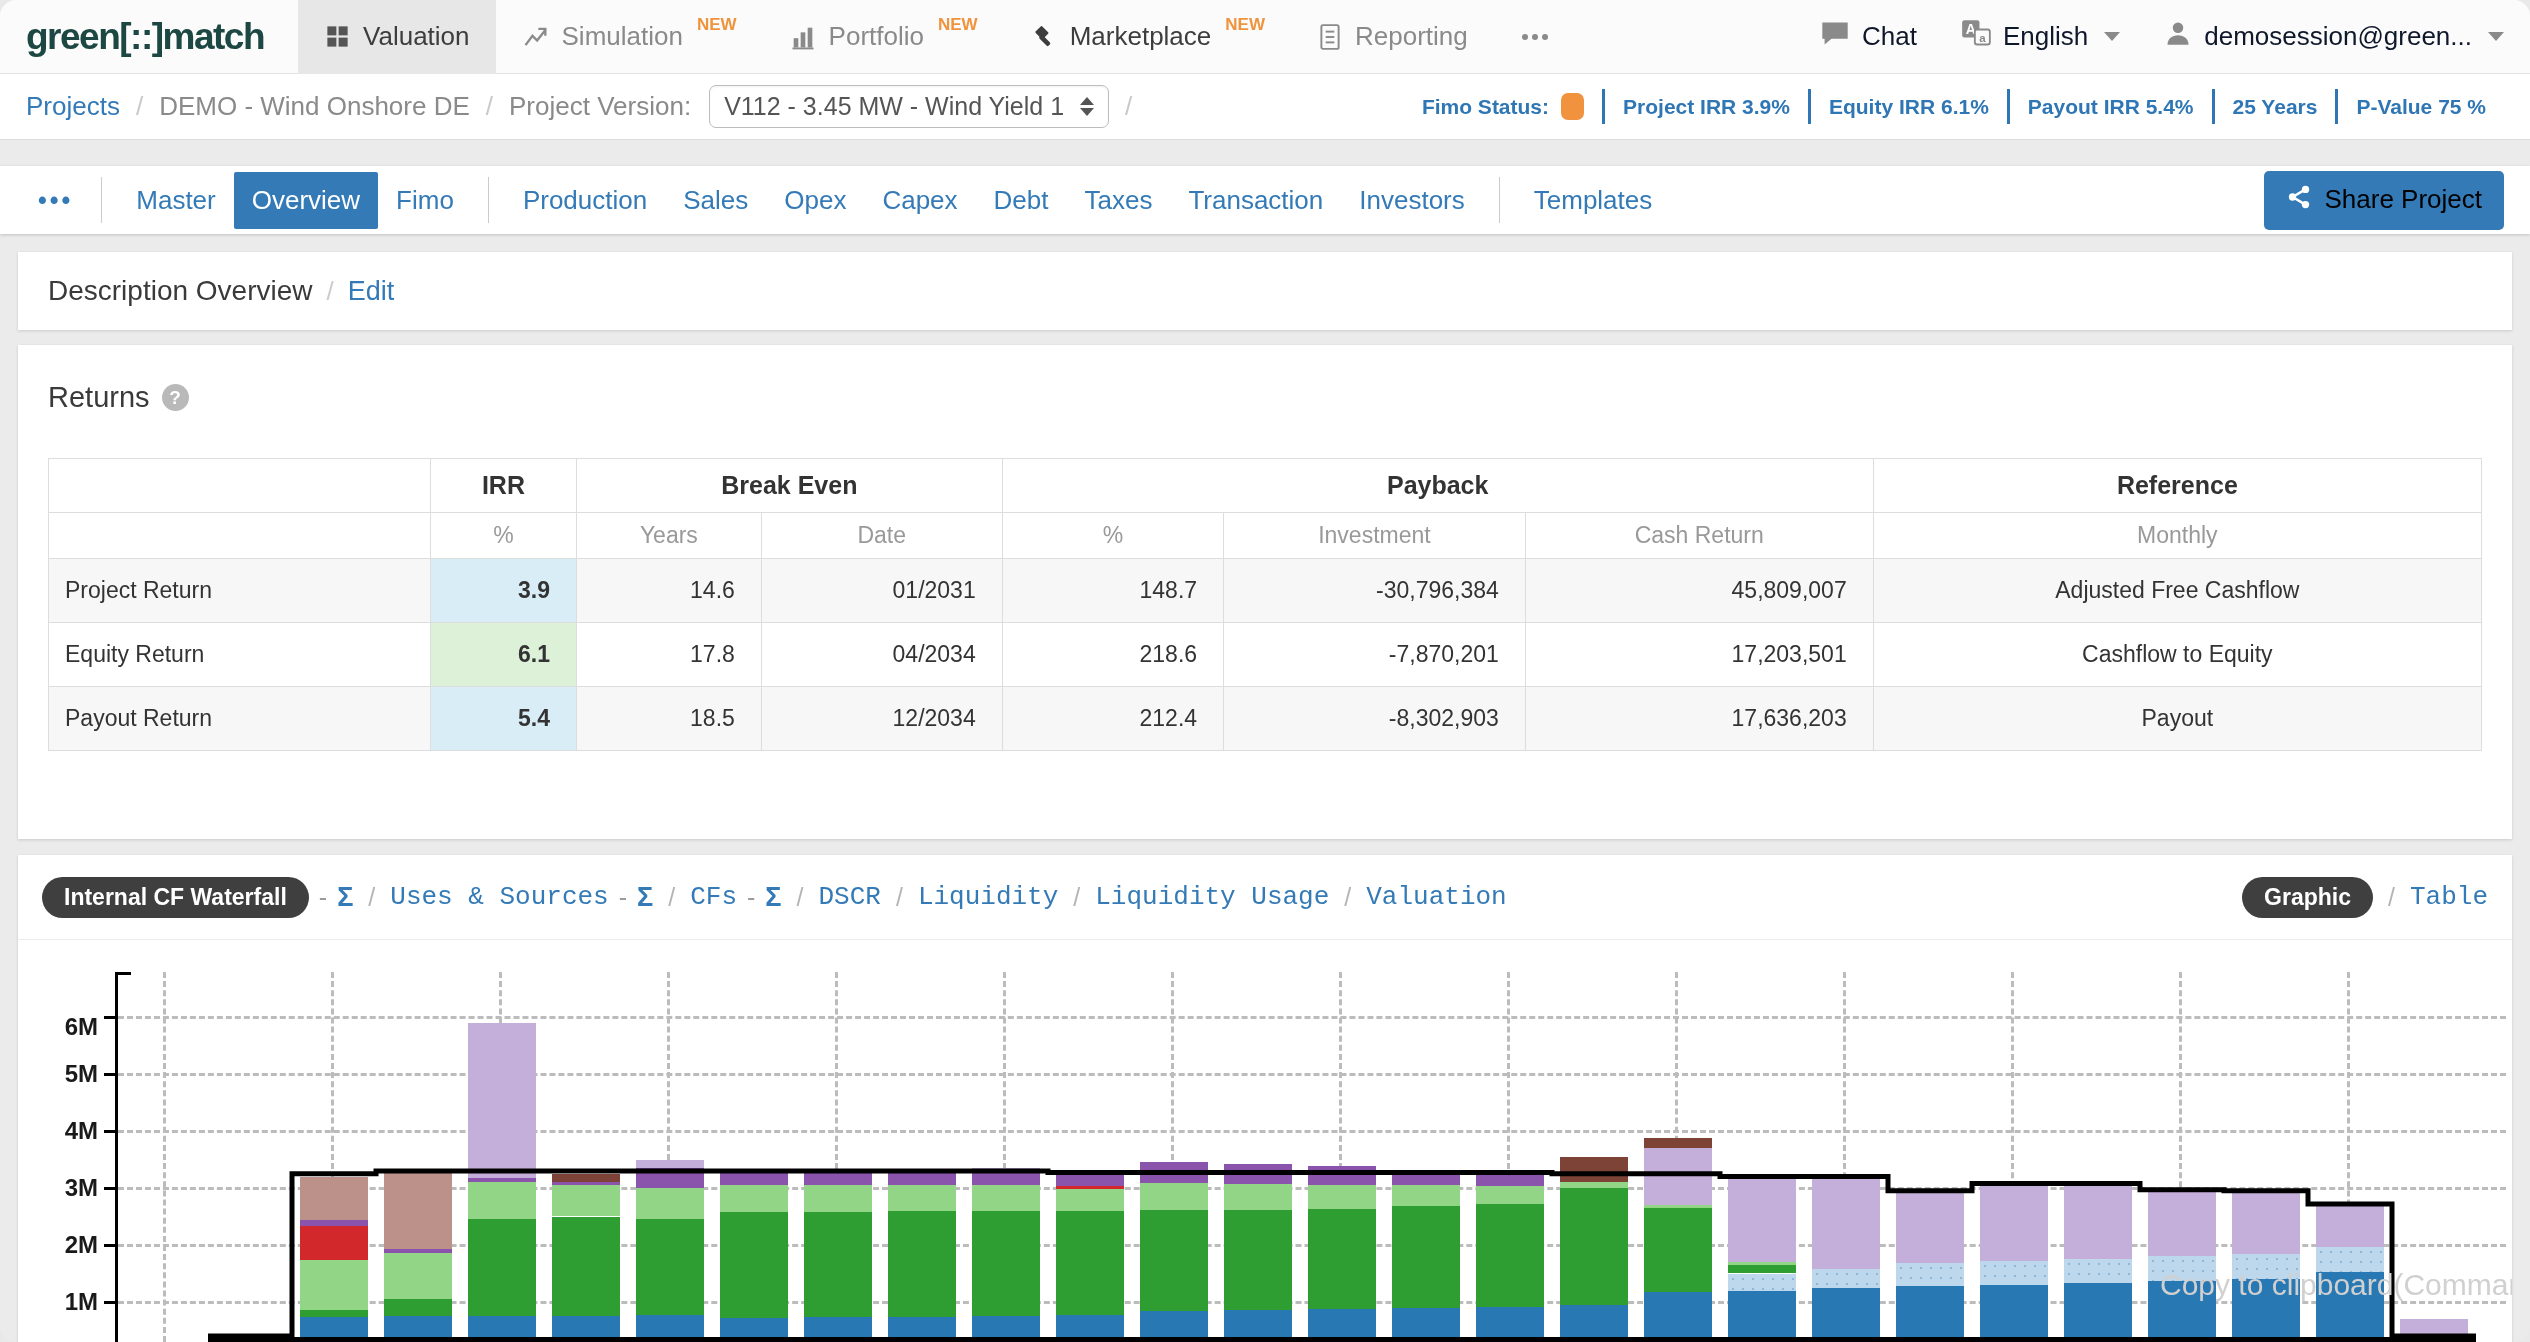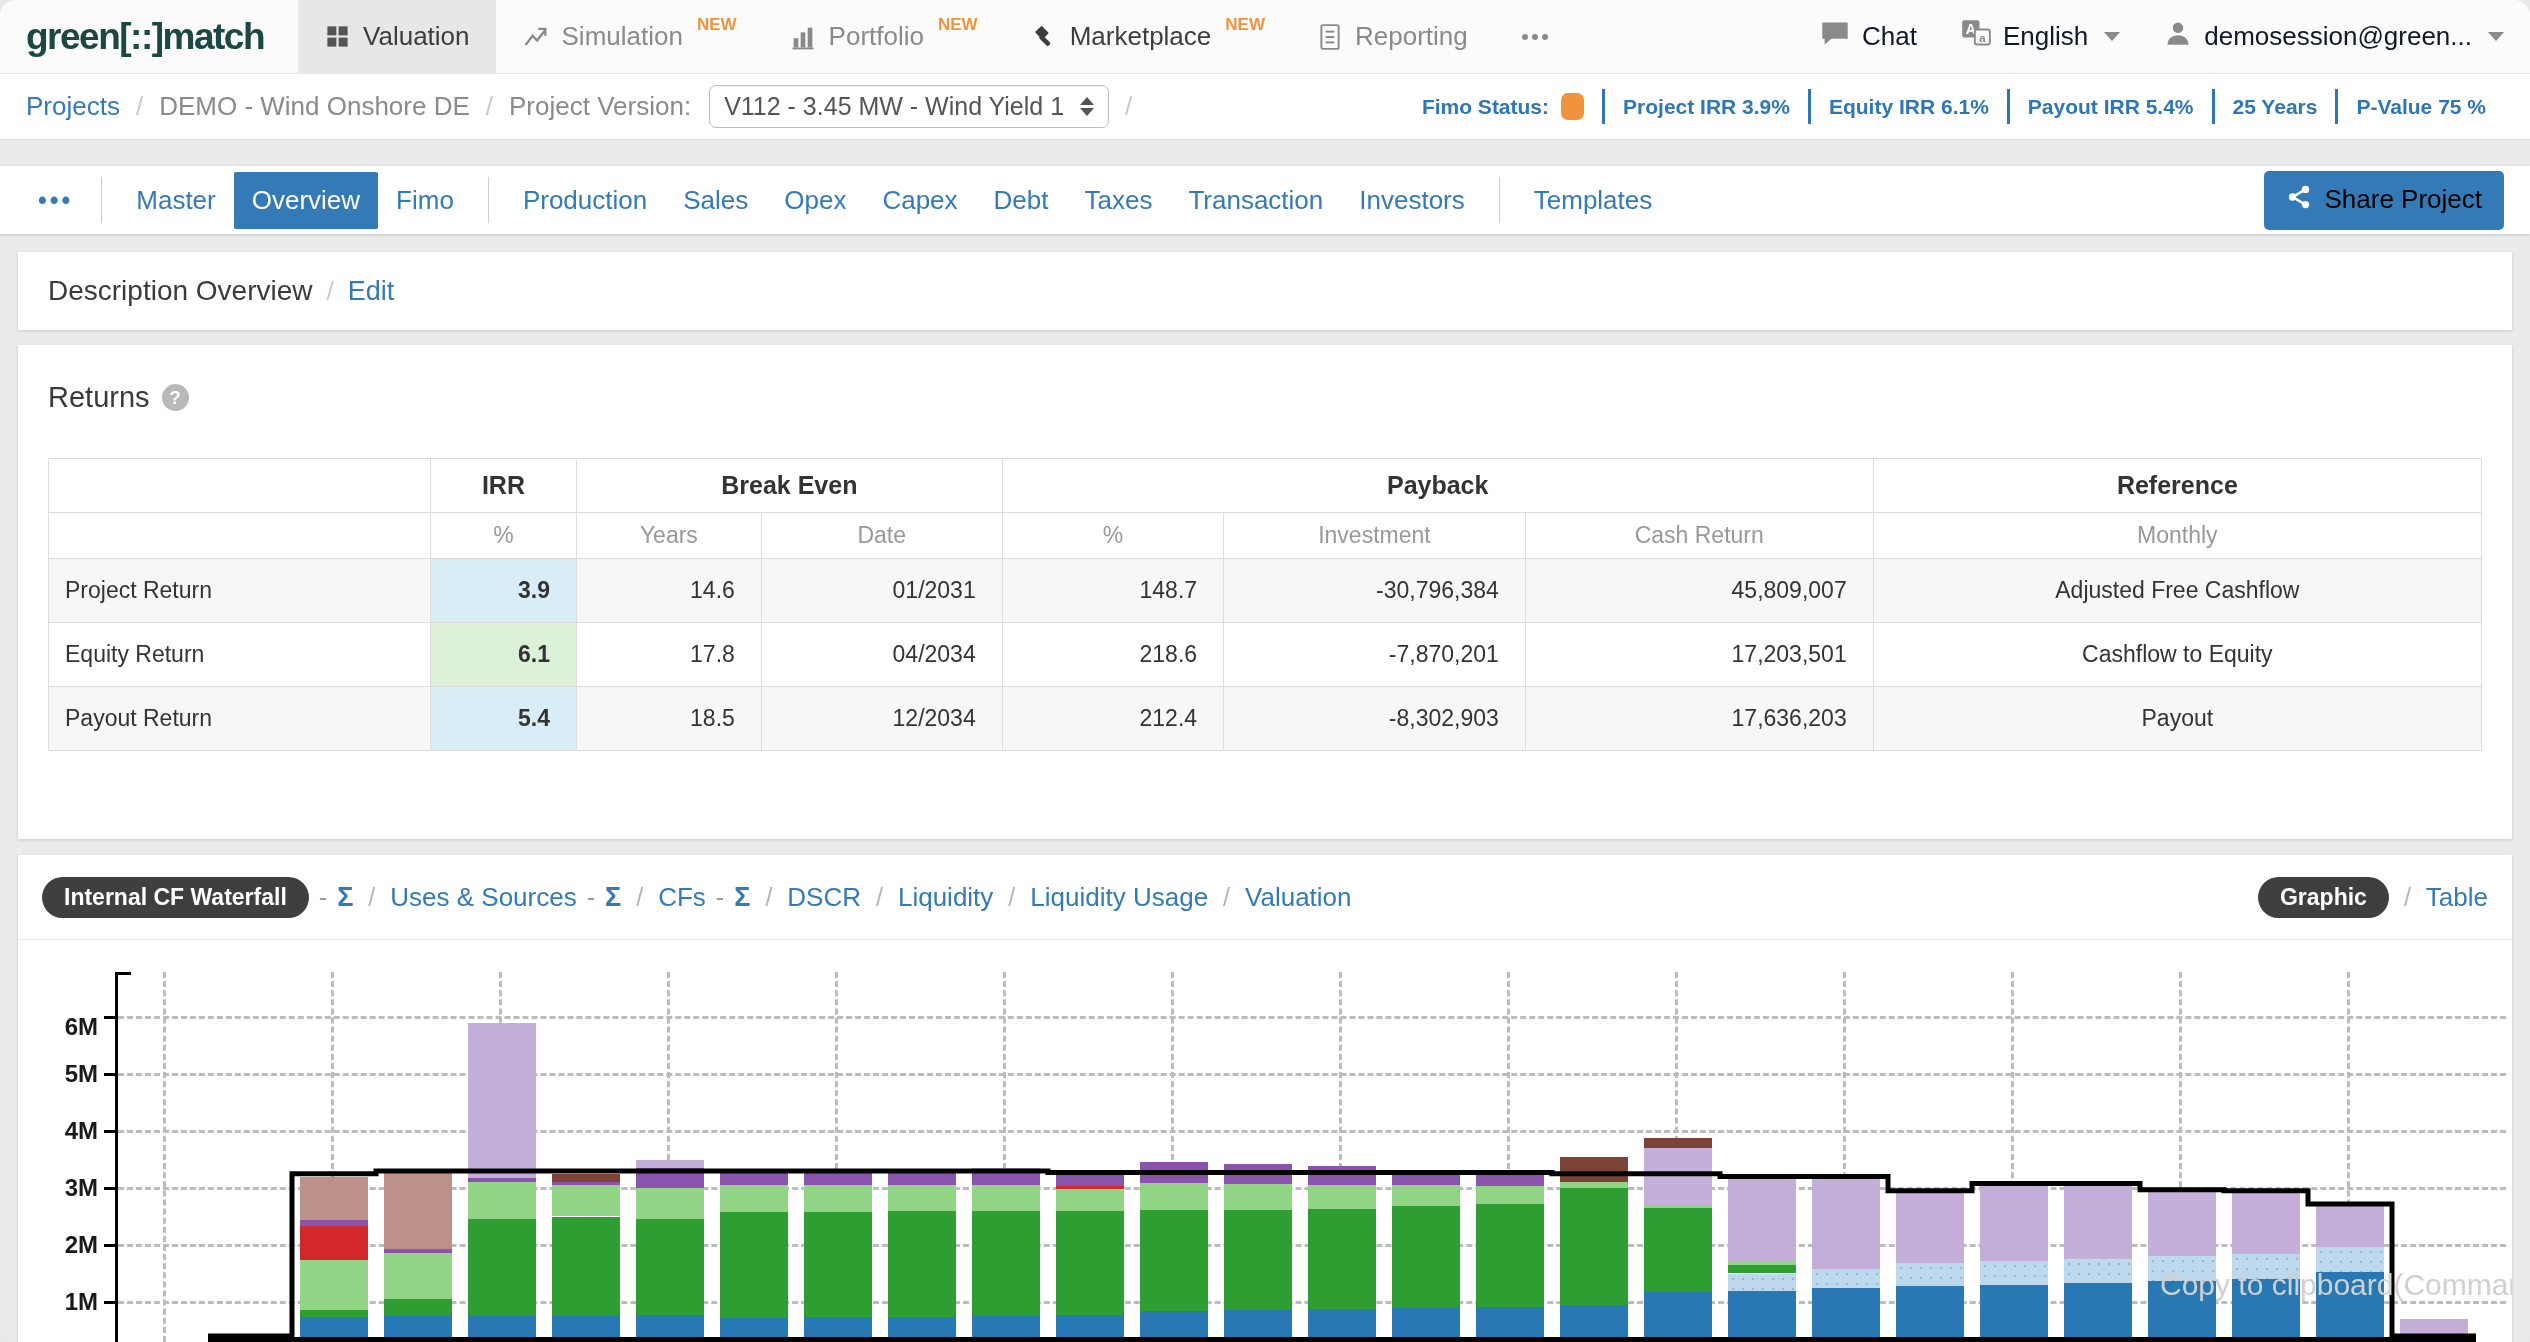--- a/index.html
+++ b/index.html
@@ -66,21 +66,21 @@
   table.returns tbody tr:nth-child(odd){background:#f7f7f7;}
   td.lbl{text-align:left;padding-left:16px;}
   td.num{text-align:right;padding-right:26px;}
   td.ctr{text-align:center;}
   td.irr{text-align:right;padding-right:26px;font-weight:bold;}
 
   
   #chart-panel{top:855px;height:487px;}
   .chart-head{height:85px;display:flex;align-items:center;padding:0 24px;border-bottom:1px solid #ececec;box-sizing:border-box;}
   .pill{background:#3f3f3f;color:#fff;border-radius:999px;padding:7px 22px;font-size:23px;font-weight:bold;white-space:nowrap;}
-  .chart-link{color:#337ab7;font-size:26px;cursor:pointer;white-space:nowrap;}
+  .chart-link{color:#337ab7;font-size:26px;cursor:pointer;white-space:nowrap;font-family:Liberation Mono, monospace;}
   .c-sep{color:#b5b5b5;font-size:25px;margin:0 15px;}
   .c-dash{color:#9b9b9b;font-size:25px;margin:0 10px;}
   .sigma{color:#337ab7;font-size:27px;font-weight:bold;cursor:pointer;}
   .chart-toggle{margin-left:auto;display:flex;align-items:center;}
 
   #chart{position:relative;width:2494px;height:402px;overflow:hidden;background:#fff;}
   .hgrid{position:absolute;height:0;border-top:3px dashed #bcbcbc;z-index:0;}
   .vgrid{position:absolute;width:0;border-left:3px dashed #bcbcbc;z-index:0;}
   .ylab{position:absolute;width:80px;text-align:right;font-size:24px;font-weight:bold;color:#1a1a1a;z-index:4;}
   .ytick{position:absolute;height:3px;background:#000;z-index:4;}

